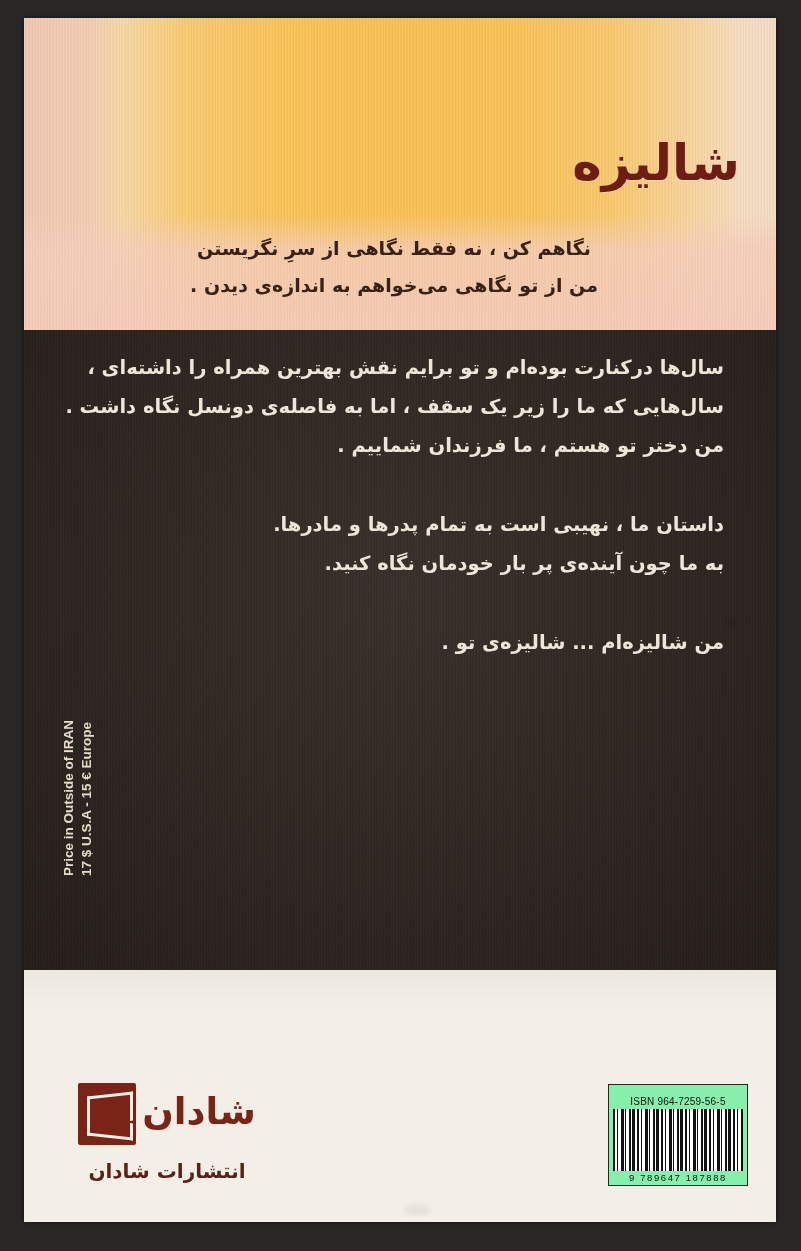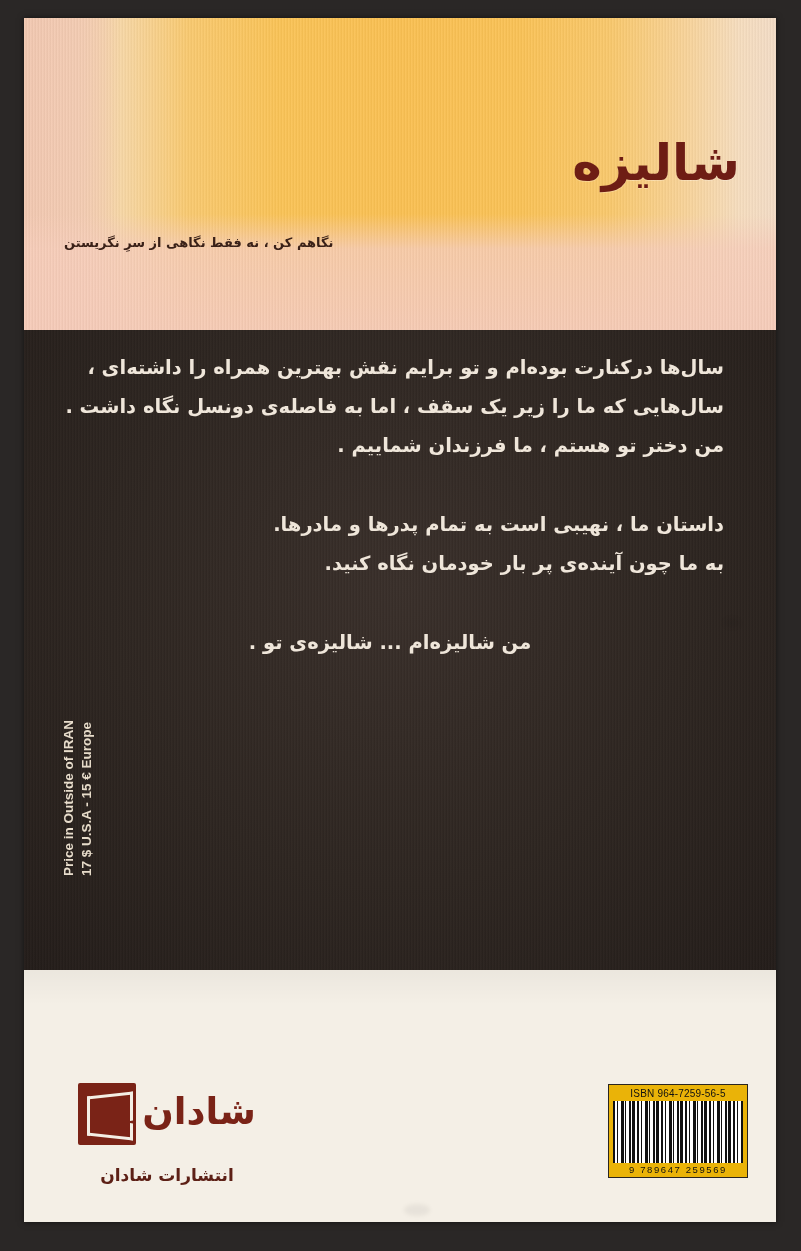--- a/index.html
+++ b/index.html
@@ -139,42 +139,42 @@
     line-height: 1;
     text-shadow: 0 1px 0 rgba(255,255,255,0.25);
   }
 
   
   .epigraph {
     position: absolute;
     right: 52px;
     top: 212px;
     width: 660px;
-    text-align: left;
+    text-align: center;
     color: #3a2118;
-    font-size: 13px;
+    font-size: 19px;
     line-height: 1.95;
     font-weight: bold;
   }
   .epigraph div { white-space: nowrap; }
 
   
   .body-text {
     position: absolute;
     right: 52px;
     top: 330px;
     width: 668px;
     text-align: right;
     color: #efe6da;
     font-size: 19.5px;
     line-height: 2.0;
     font-weight: bold;
   }
   .body-text .para { margin-bottom: 40px; }
-  .body-text .para:last-child { margin-bottom: 16px; text-align: center; }
+  .body-text .para:last-child { margin-bottom: 16px; }
   .body-text div.line { white-space: nowrap; }
 
   
   .price-block {
     position: absolute;
     left: 36px;
     top: 858px;
     width: 180px;
     height: 30px;
     transform: rotate(-90deg);
@@ -234,35 +234,35 @@
     transform: skewY(6deg);
   }
   .logo-word {
     color: #7a2317;
     font-size: 37px;
     font-weight: bold;
     line-height: 1;
     margin-bottom: 6px;
   }
   .publisher-name {
-    margin-top: 15px;
+    margin-top: 9px;
     color: #5d2016;
-    font-size: 17px;
+    font-size: 20px;
     font-weight: bold;
   }
 
   
   .barcode-box {
     position: absolute;
     left: 584px;
     top: 1066px;
     width: 140px;
-    background: #eab308;
+    background: #86efac;
     border: 1px solid #2a2520;
-    padding: 3px 4px 2px 4px;
+    padding: 11px 4px 2px 4px;
     box-sizing: border-box;
   }
   .isbn-text {
     font-family: "Liberation Sans", sans-serif;
     font-size: 10px;
     color: #111;
     text-align: center;
     direction: ltr;
     letter-spacing: 0.2px;
     margin-bottom: 2px;
@@ -311,20 +311,21 @@
     </div>
 
     <div class="band-dark"></div>
 
     <div class="band-bottom"></div>
 
     <div class="title">شالیزه</div>
 
     <div class="epigraph">
       <div>نگاهم کن ، نه فقط نگاهی از سرِ نگریستن</div>
+      <div>من از تو نگاهی می‌خواهم به اندازه‌ی دیدن .</div>
     </div>
 
     <div class="body-text">
       <div class="para">
         <div class="line">سال‌ها درکنارت بوده‌ام و تو برایم نقش بهترین همراه را داشته‌ای ،</div>
         <div class="line">سال‌هایی که ما را زیر یک سقف ، اما به فاصله‌ی دونسل نگاه داشت .</div>
         <div class="line">من دختر تو هستم ، ما فرزندان شماییم .</div>
       </div>
       <div class="para">
         <div class="line">داستان ما ، نهیبی است به تمام پدرها و مادرها.</div>
@@ -344,19 +345,19 @@
       <div class="logo-row">
         <span class="logo-mark"></span>
         <span class="logo-word">شادان</span>
       </div>
       <div class="publisher-name">انتشارات شادان</div>
     </div>
 
     <div class="barcode-box">
       <div class="isbn-text">ISBN  964-7259-56-5</div>
       <div class="bars"></div>
-      <div class="bars-digits">9 789647 259569</div>
+      <div class="bars-digits">9 789647 187888</div>
     </div>
 
     <div class="smudge" style="left:700px; top:600px; width:16px; height:10px;"></div>
     <div class="smudge" style="left:380px; top:1186px; width:26px; height:12px;"></div>
   </div>
 </div>
 
 </body></html>

